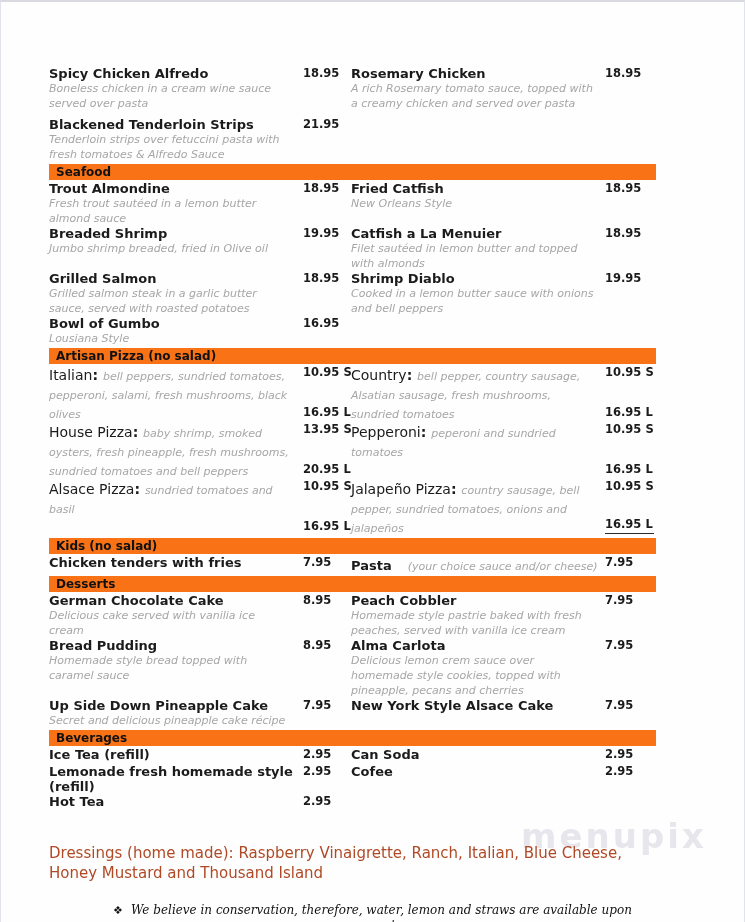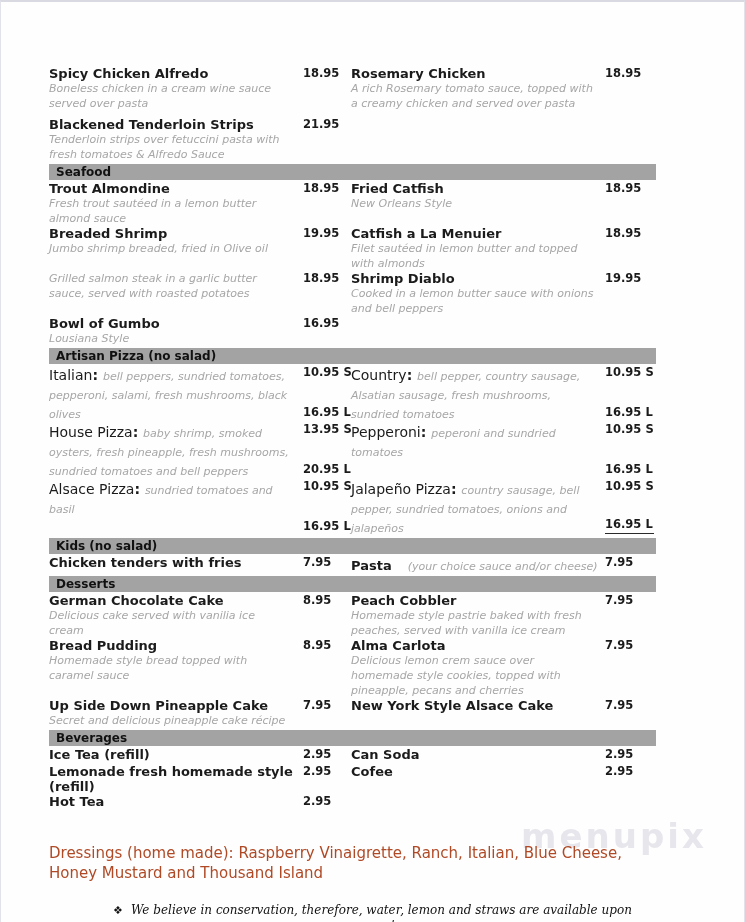--- a/index.html
+++ b/index.html
@@ -15,21 +15,21 @@
     font-family:"DejaVu Sans", sans-serif;
     color:#1b1b1b;
   }
   .content{position:relative;z-index:1;padding:64px 0 0 48px;width:607px;}
   .watermark{
     position:absolute;z-index:0;left:520px;top:814px;
     font-size:34px;letter-spacing:3px;color:#e6e6ec;
     font-family:"DejaVu Sans", sans-serif;font-weight:bold;
   }
   .section-bar{
-    width:607px;height:16px;background:#a3a3a3;
+    width:607px;height:16px;background:#f97316;
     display:flex;align-items:center;
     margin:2px 0 1px 0;padding-left:7px;box-sizing:border-box;
     font-size:12px;font-weight:bold;color:#111;
   }
   .row{display:grid;grid-template-columns:302px 305px;width:607px;}
   .cell{position:relative;padding-right:58px;box-sizing:border-box;}
   .name{font-weight:bold;font-size:13px;line-height:15px;color:#1b1b1b;}
   .desc{font-style:italic;font-size:11px;line-height:15px;color:#a6a6a6;}
   .price{
     position:absolute;left:254px;top:0;
@@ -106,20 +106,21 @@
         <div class="desc">Jumbo shrimp breaded, fried in Olive oil</div>
       </div>
       <div class="cell h44">
         <div class="name">Catfish a La Menuier</div>
         <div class="price">18.95</div>
         <div class="desc">Filet sautéed in lemon butter and topped with almonds</div>
       </div>
     </div>
     <div class="row">
       <div class="cell h45">
+        <div class="name">Grilled Salmon</div>
         <div class="price">18.95</div>
         <div class="desc">Grilled salmon steak in a garlic butter sauce, served with roasted potatoes</div>
       </div>
       <div class="cell h45">
         <div class="name">Shrimp Diablo</div>
         <div class="price">19.95</div>
         <div class="desc">Cooked in a lemon butter sauce with onions and bell peppers</div>
       </div>
     </div>
     <div class="row">

